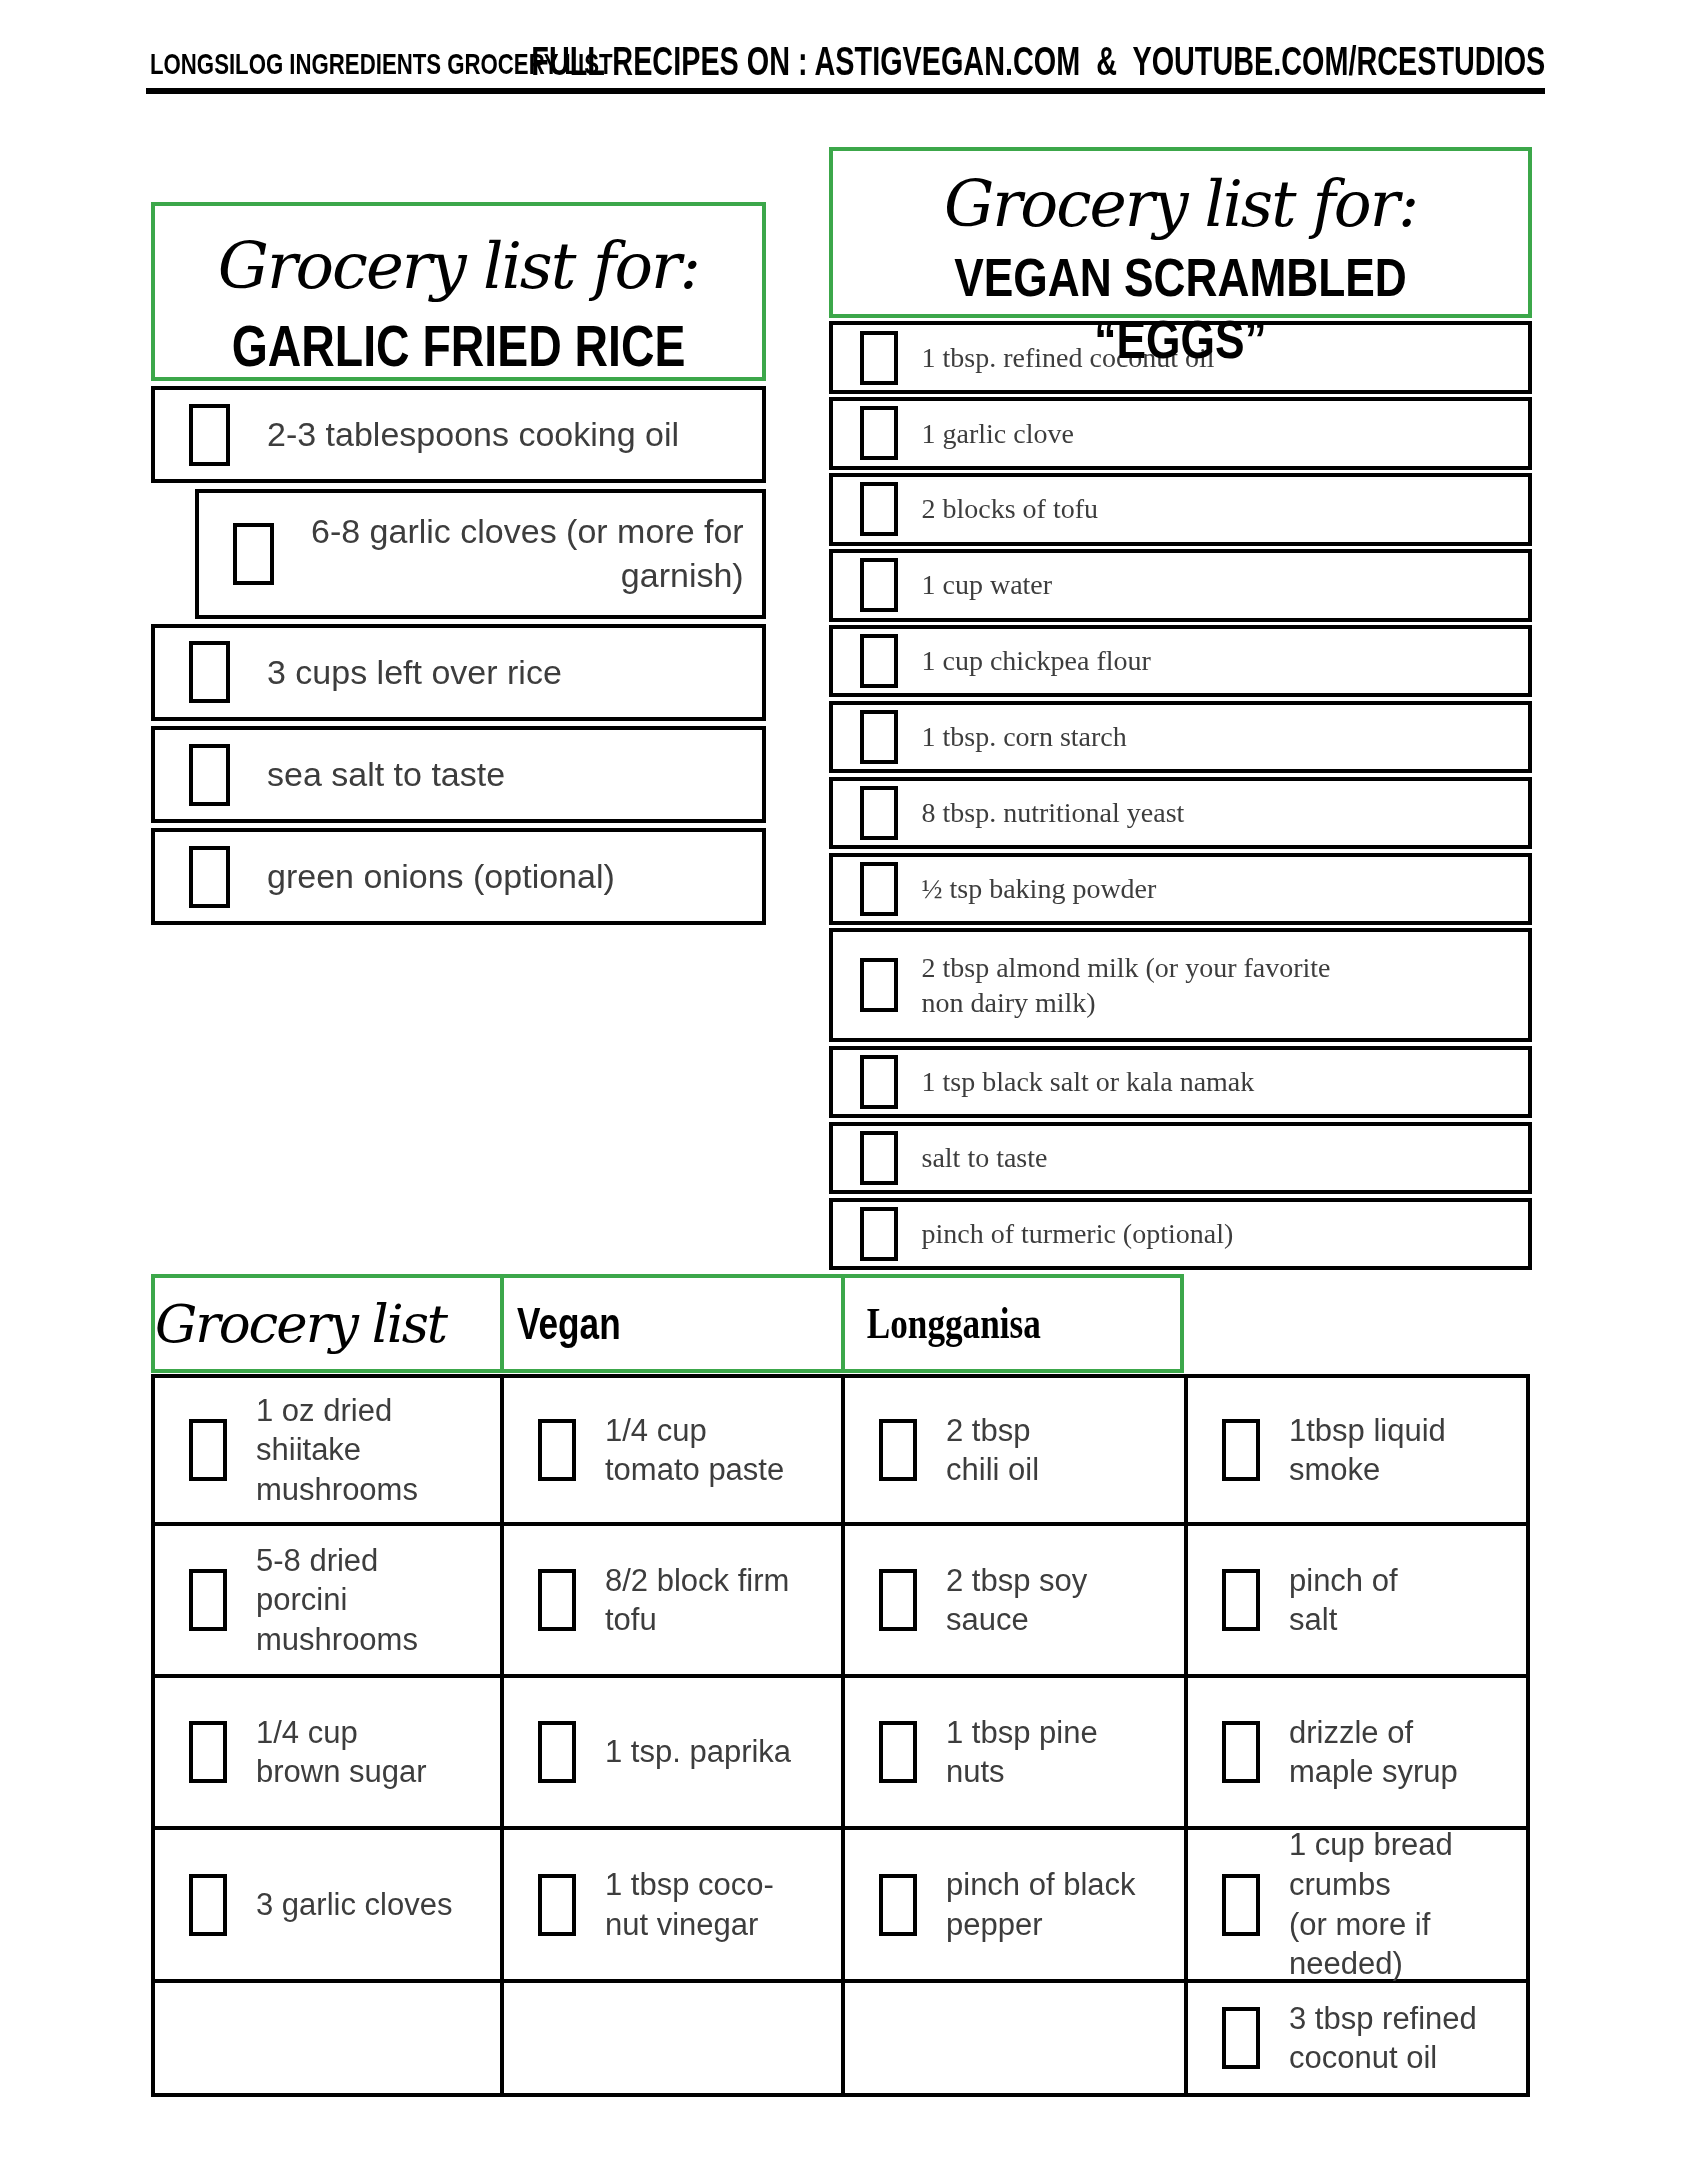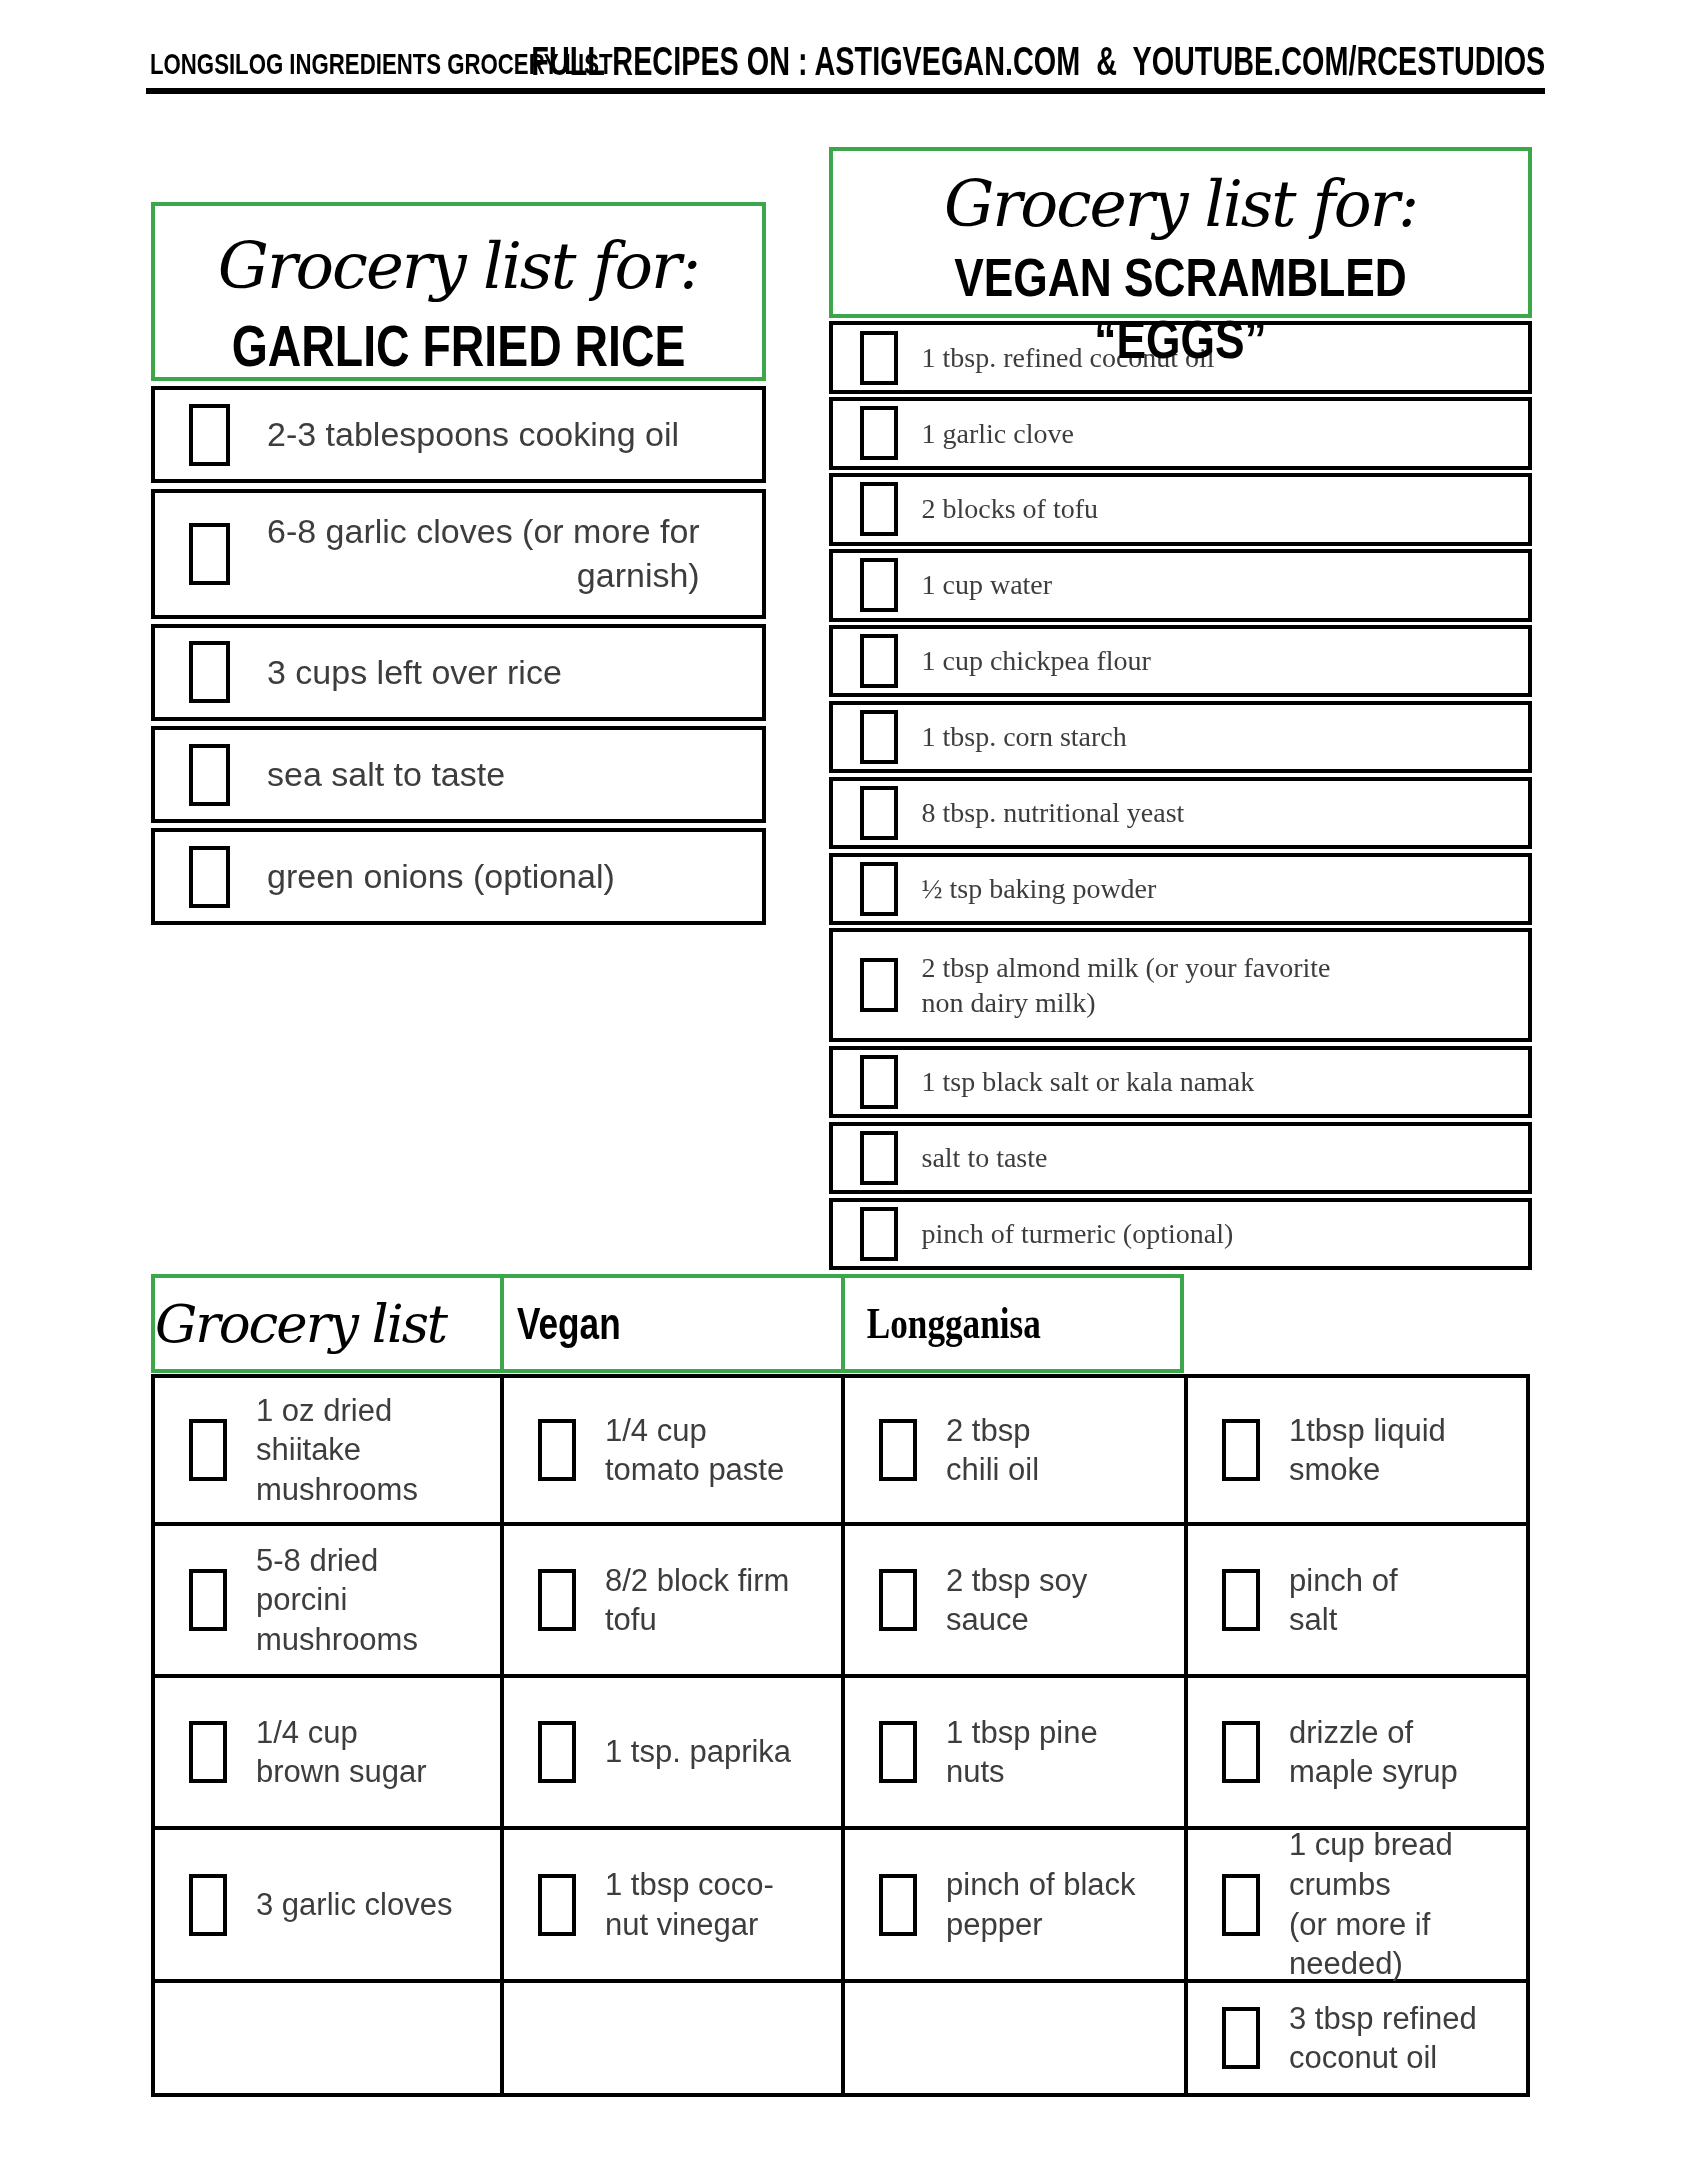--- a/index.html
+++ b/index.html
@@ -65,21 +65,21 @@
   .list-left .big-title { font-size: 58px; transform: scaleX(0.80); margin-top: 9.3px; }
   .item-row {
     box-sizing: border-box;
     border: 4px solid #000;
     background: #fff;
     display: flex;
     align-items: center;
     margin-top: 5.3px;
   }
   .list-left .item-row { min-height: 97px; padding: 6.6px 13.2px 6.6px 34px; }
-  .list-left .item-row.tall { min-height: 130px; }
+  .list-left .item-row.tall { min-height: 130px; margin-left: 44px; }
   .list-left .cb { width: 41px; height: 62px; }
   .list-left .itxt { font-size: 34px; margin-left: 37px; text-align: right; }
 
   
   .list-right { position: absolute; left: 829px; top: 147px; width: 703px; }
   .list-right .title-box { height: 171px; padding-top: 17px; }
   .list-right .script { font-size: 63px; }
   .list-right .big-title { font-size: 54px; transform: scaleX(0.82); margin-top: 5.3px; }
   .list-right .item-row { min-height: 68px; padding: 5.3px 10.6px 5.3px 26.5px; margin-top: 3.3px; }
   .list-right .item-row.tall { min-height: 114px; }

